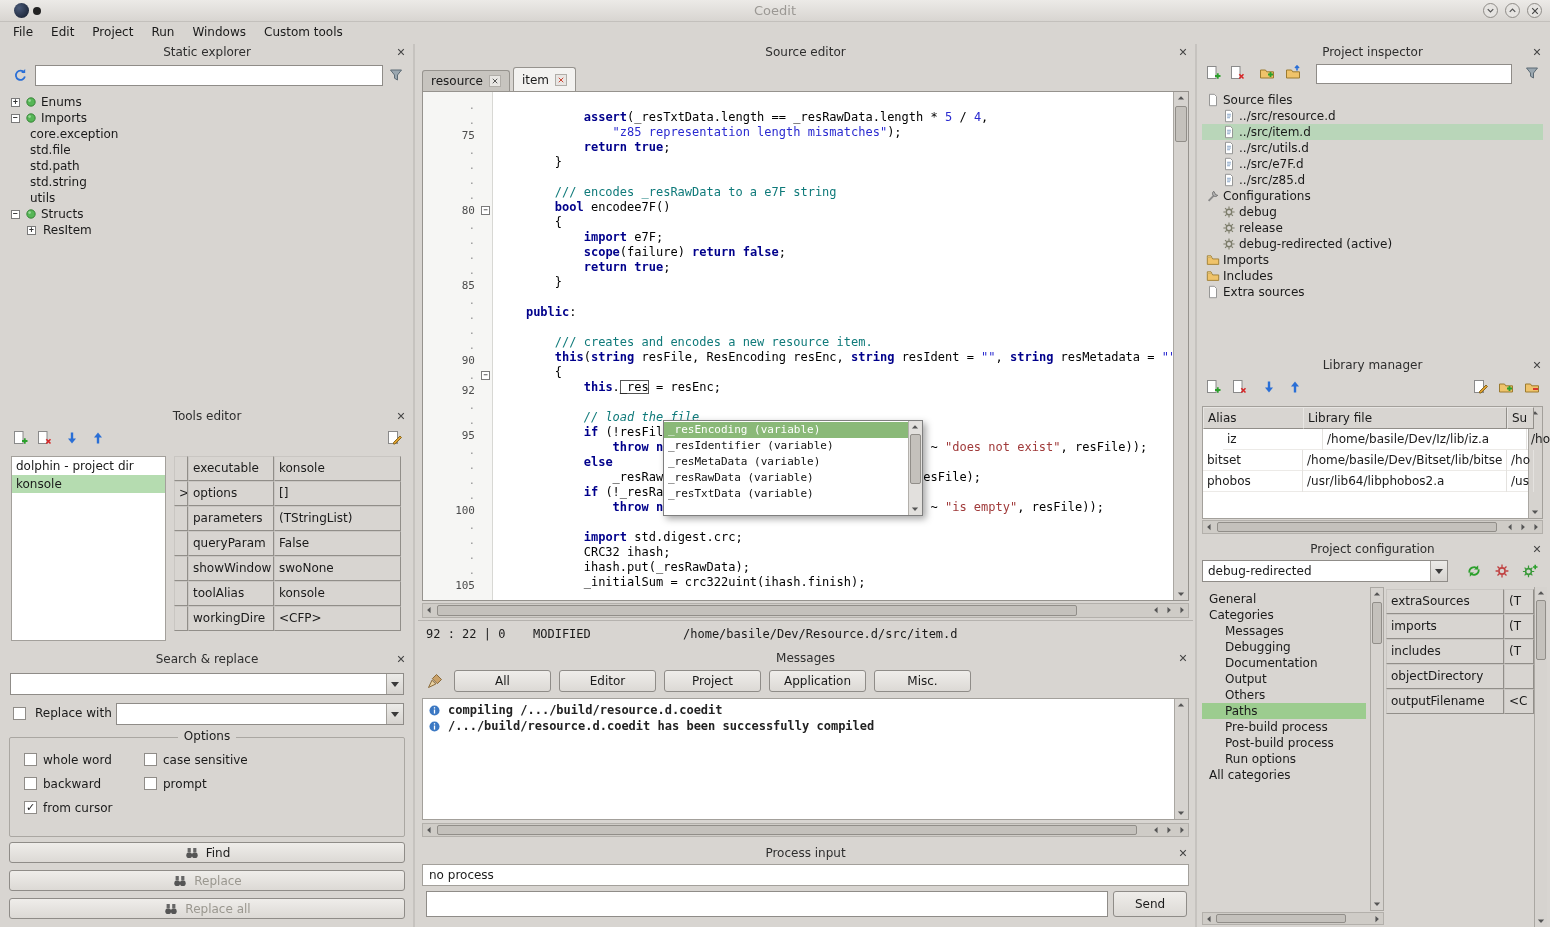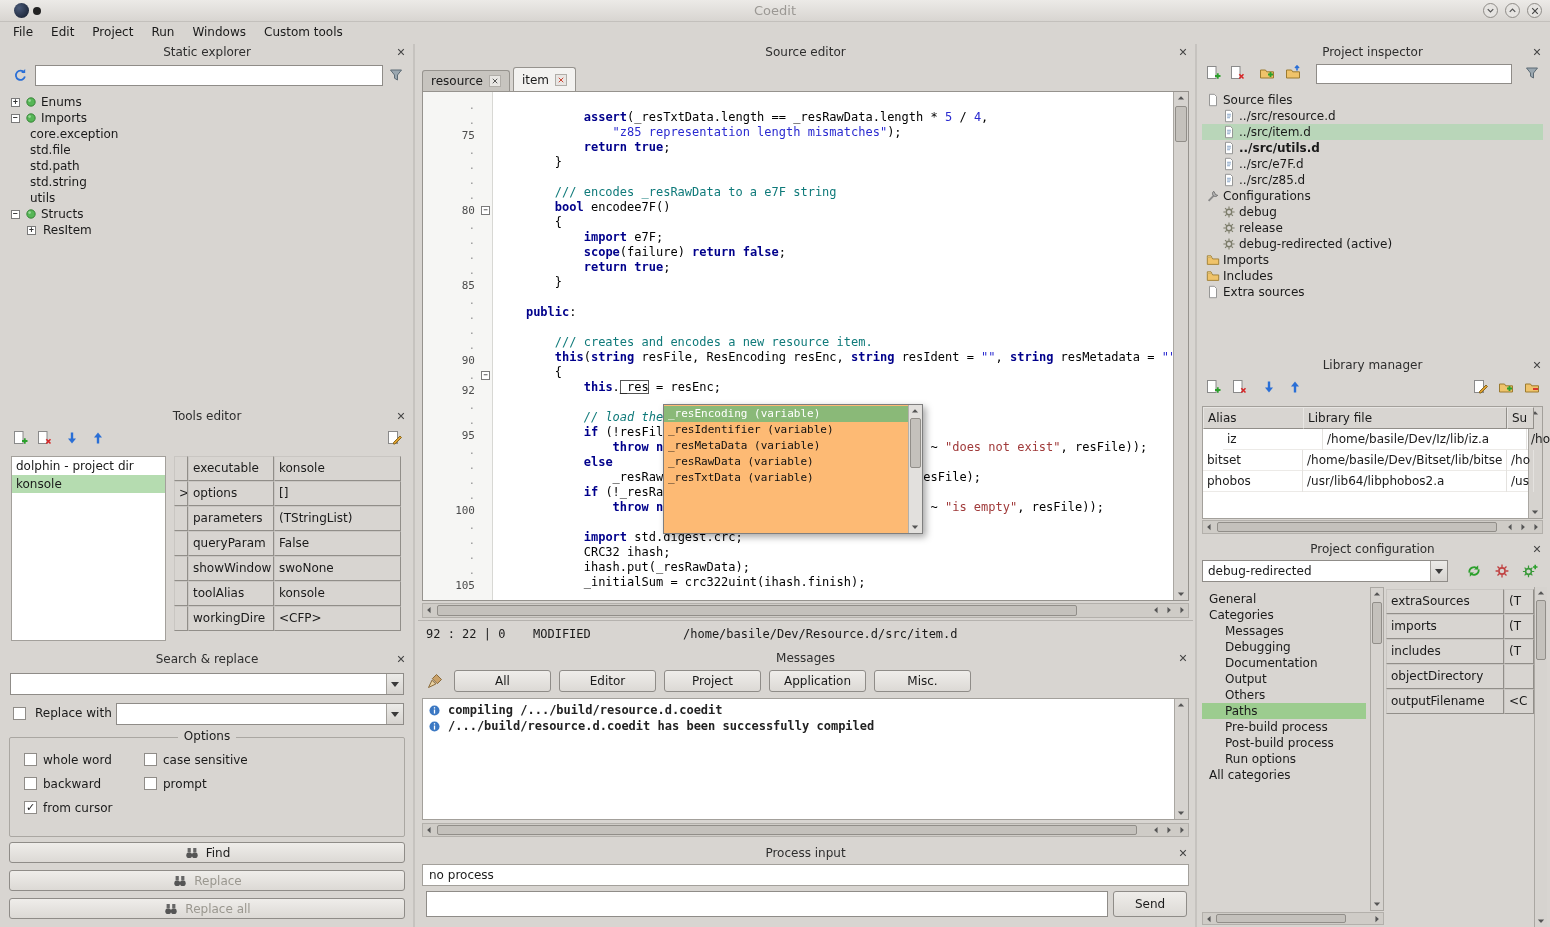--- a/index.html
+++ b/index.html
@@ -79,21 +79,21 @@
   .ci{color:#0f7a7a; font-style:italic;}
   .s{color:#2a2ad0;}
   .r{color:#a03a3a;}
   .n{color:#2a2ad0;}
   .boxseg{box-shadow:inset 0 0 0 1px #555;}
   .statusbar{position:absolute; left:0; right:0; bottom:0; height:25px; border-top:1px solid #b5b2ae;
              font:12px "DejaVu Sans Mono",monospace; color:#1a1a1a;}
   .statusbar span{position:absolute; top:6px; white-space:nowrap;}
 
   
-  #popup{position:absolute; left:663px; top:404px; width:260px; height:130px; background:#fdba74;
+  #popup{position:absolute; left:663px; top:420px; width:260px; height:96px; background:#ffffff;
          border:1px solid #7f7f7f; box-shadow:3px 3px 7px rgba(0,0,0,.35); z-index:60; display:flex;}
   #popup-items{flex:1; padding-top:1px; font:11px/16px "DejaVu Sans Mono",monospace;}
   .pop-row{height:16px; padding-left:4px; white-space:nowrap; color:#111;}
   .pop-row.sel{background:#8ab978; color:#fff;}
   #popup-sb{width:14px; background:#e2e0dd; border-left:1px solid #b3b0ab; position:relative;}
 
   
   .filterbtn{height:22px; width:97px; background:linear-gradient(#efedea,#dcd9d5); border:1px solid #8f8c88;
              border-radius:3px; display:flex; align-items:center; justify-content:center;}
   .msgrow{display:flex; align-items:center; gap:7px; height:16px; padding-left:5px;
@@ -693,21 +693,21 @@
         </div>
         <div class="tree-row sel" style="padding-left: 20px;">
           <span class="ic">
             <svg width="14" height="14" viewBox="0 0 16 16">
               <path d="M4 1.5h5.5L12 4v10.5H4z" fill="#fff" stroke="#8a8a8a"></path>
               <path d="M5.8 6h4.4M5.8 8h4.4M5.8 10h3.4" stroke="#7a9ac0" stroke-width="1"></path>
             </svg>
           </span>
           <span style="padding-left: 3px;">../src/item.d</span>
         </div>
-        <div class="tree-row" style="padding-left: 20px; font-weight: bold;">
+        <div class="tree-row" style="padding-left: 20px;">
           <span class="ic">
             <svg width="14" height="14" viewBox="0 0 16 16">
               <path d="M4 1.5h5.5L12 4v10.5H4z" fill="#fff" stroke="#8a8a8a"></path>
               <path d="M5.8 6h4.4M5.8 8h4.4M5.8 10h3.4" stroke="#7a9ac0" stroke-width="1"></path>
             </svg>
           </span>
           <span style="padding-left: 3px;">../src/utils.d</span>
         </div>
         <div class="tree-row" style="padding-left: 20px;">
           <span class="ic">

